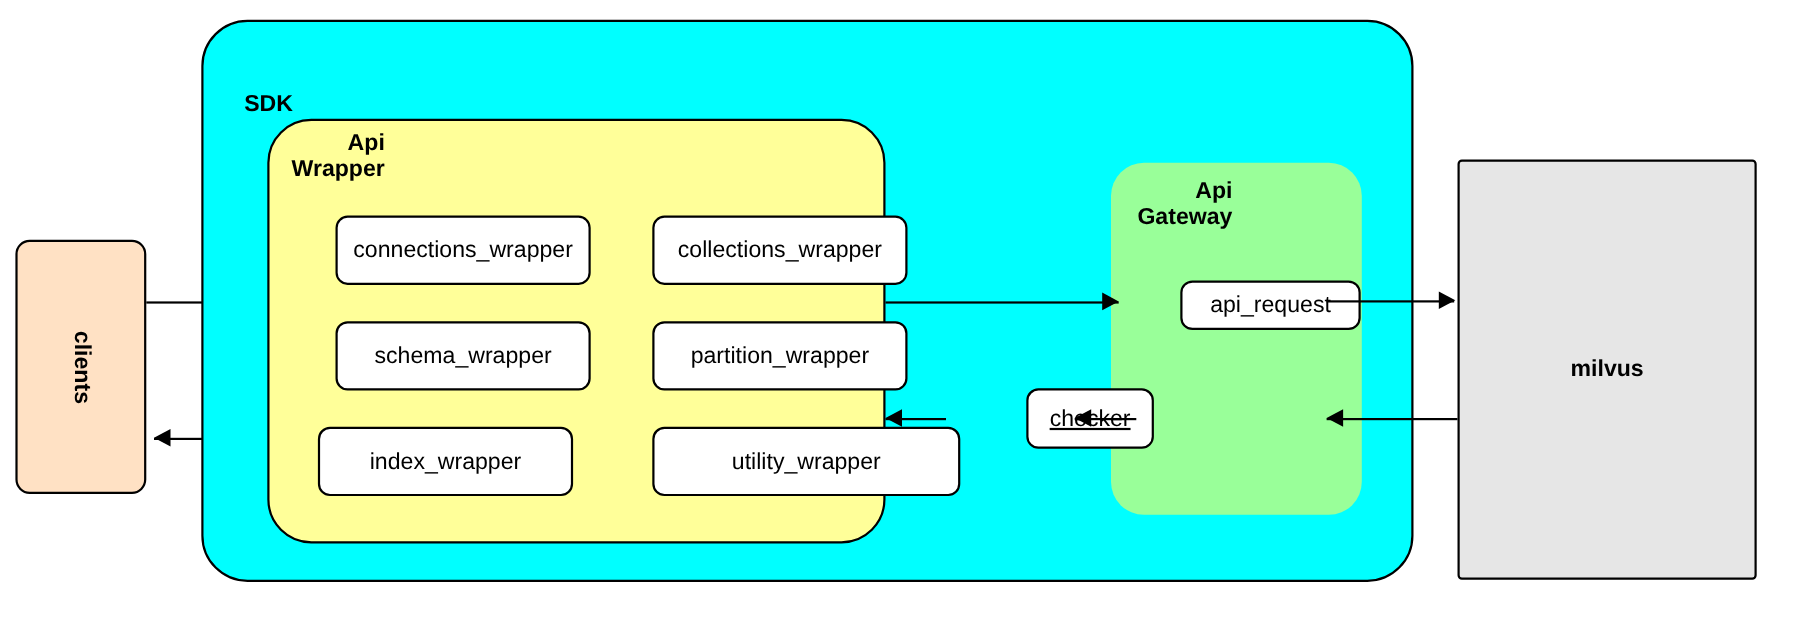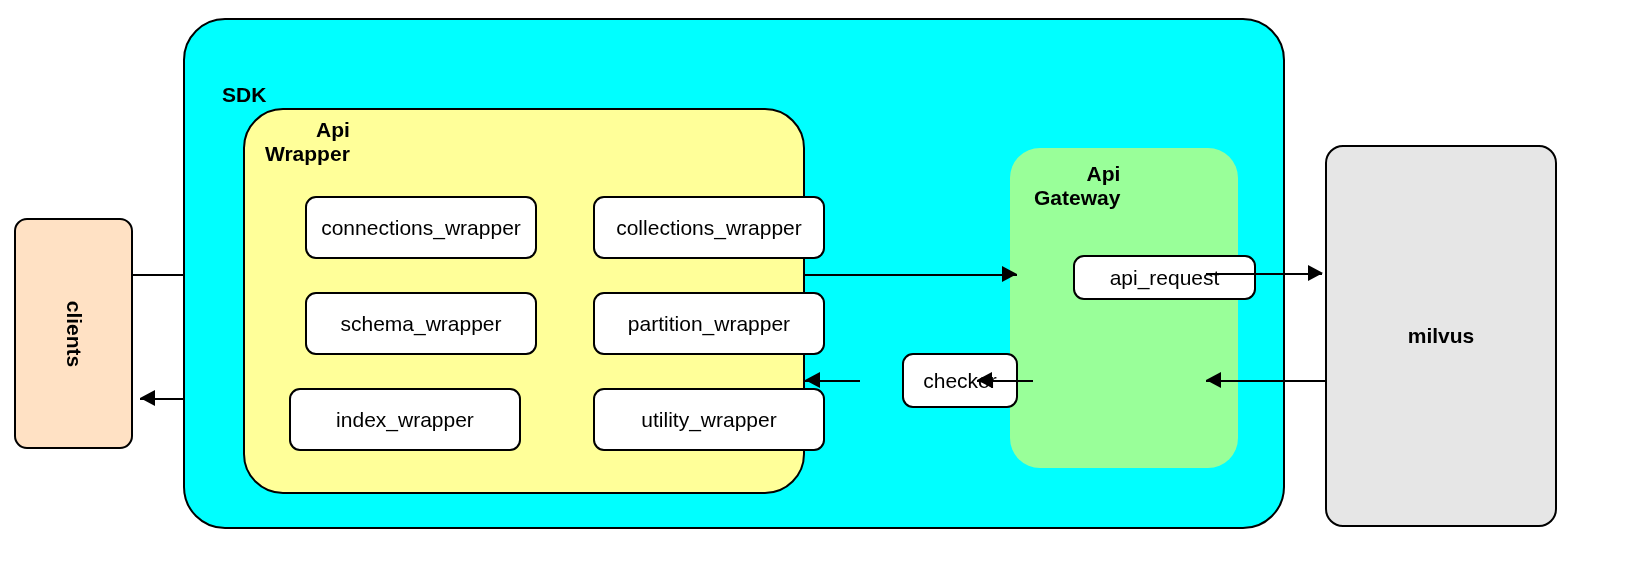--- a/index.html
+++ b/index.html
@@ -96,27 +96,27 @@
     color: #000000;
     margin-left: 40px;
   }
 
   
   #box-connections_wrapper { left: 265px; top: 196px; width: 232px; height: 63px; }
   #box-collections_wrapper { left: 553px; top: 196px; width: 232px; height: 63px; }
   #box-schema_wrapper      { left: 265px; top: 292px; width: 232px; height: 63px; }
   #box-partition_wrapper   { left: 553px; top: 292px; width: 232px; height: 63px; }
   #box-index_wrapper       { left: 249px; top: 388px; width: 232px; height: 63px; }
-  #box-utility_wrapper     { left: 553px; top: 388px; width: 232px; height: 63px; }
-
-  
-  #box-checker { left: 862px; top: 353px; width: 116px; height: 55px; }
-
-  
-  #box-api_request  { left: 1033px; top: 255px; width: 183px; height: 45px; }
+  #box-utility_wrapper     { left: 553px; top: 388px; width: 280px; height: 63px; }
+
+  
+  #box-checker { left: 893px; top: 353px; width: 116px; height: 55px; text-decoration: underline; }
+
+  
+  #box-api_request  { left: 1033px; top: 255px; width: 164px; height: 45px; }
   #box-api_response { left: 1033px; top: 357px; width: 173px; height: 45px; }
 
   
   #box-clients {
     position: absolute;
     left: 14px;
     top: 218px;
     width: 119px;
     height: 231px;
     background: #ffe1c4;
@@ -133,25 +133,25 @@
     font-weight: bold;
     color: #000000;
     white-space: nowrap;
   }
 
   
   #box-milvus {
     position: absolute;
     left: 1325px;
     top: 145px;
-    width: 232px;
+    width: 272px;
     height: 382px;
     background: #e6e6e6;
     border: 2px solid #000000;
-    border-radius: 18px;
+    border-radius: 4px;
     box-sizing: border-box;
     display: flex;
     align-items: center;
     justify-content: center;
     font-size: 21px;
     font-weight: bold;
     color: #000000;
   }
 
   

